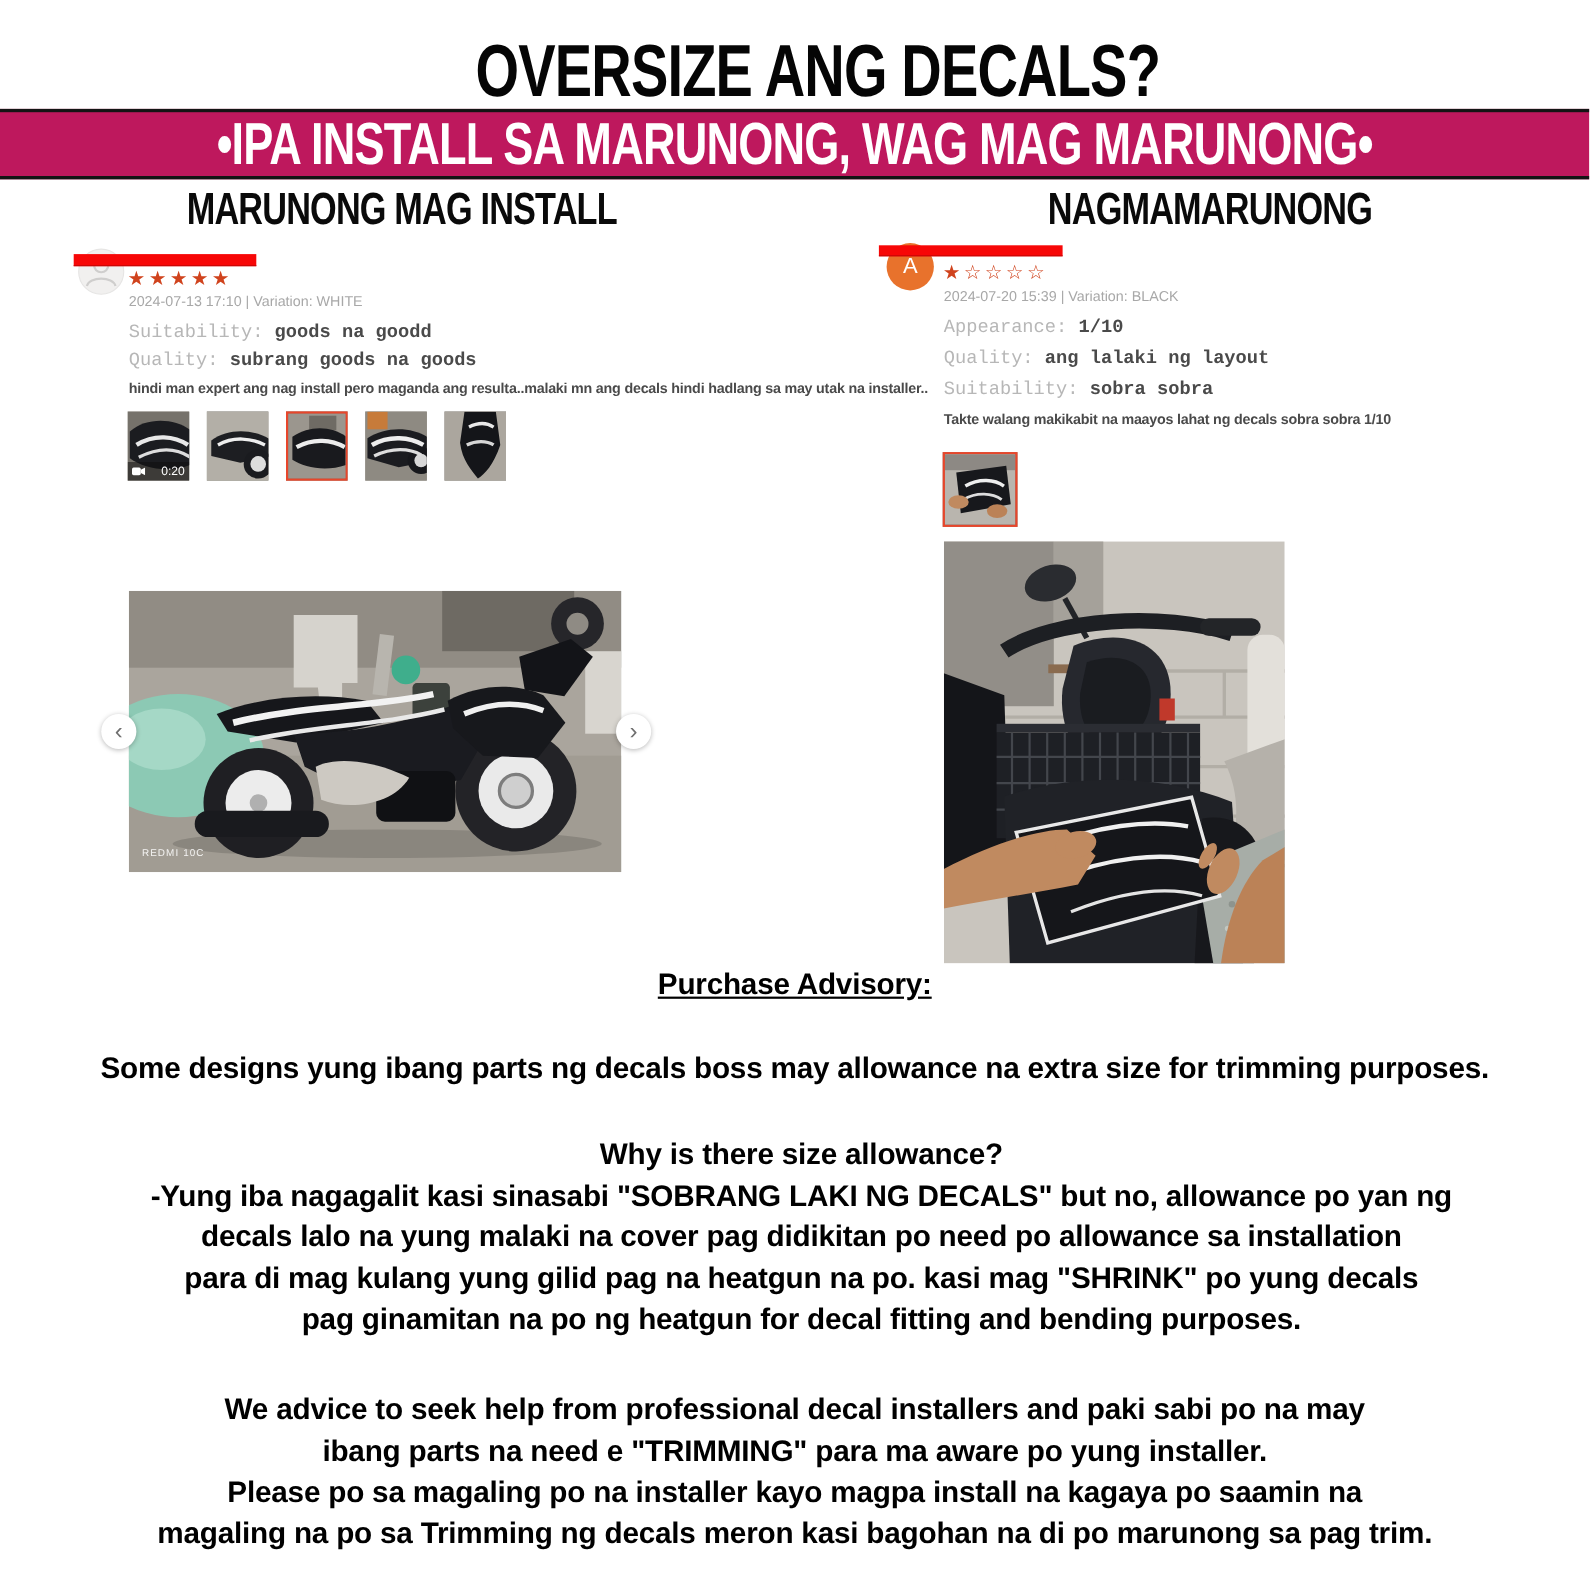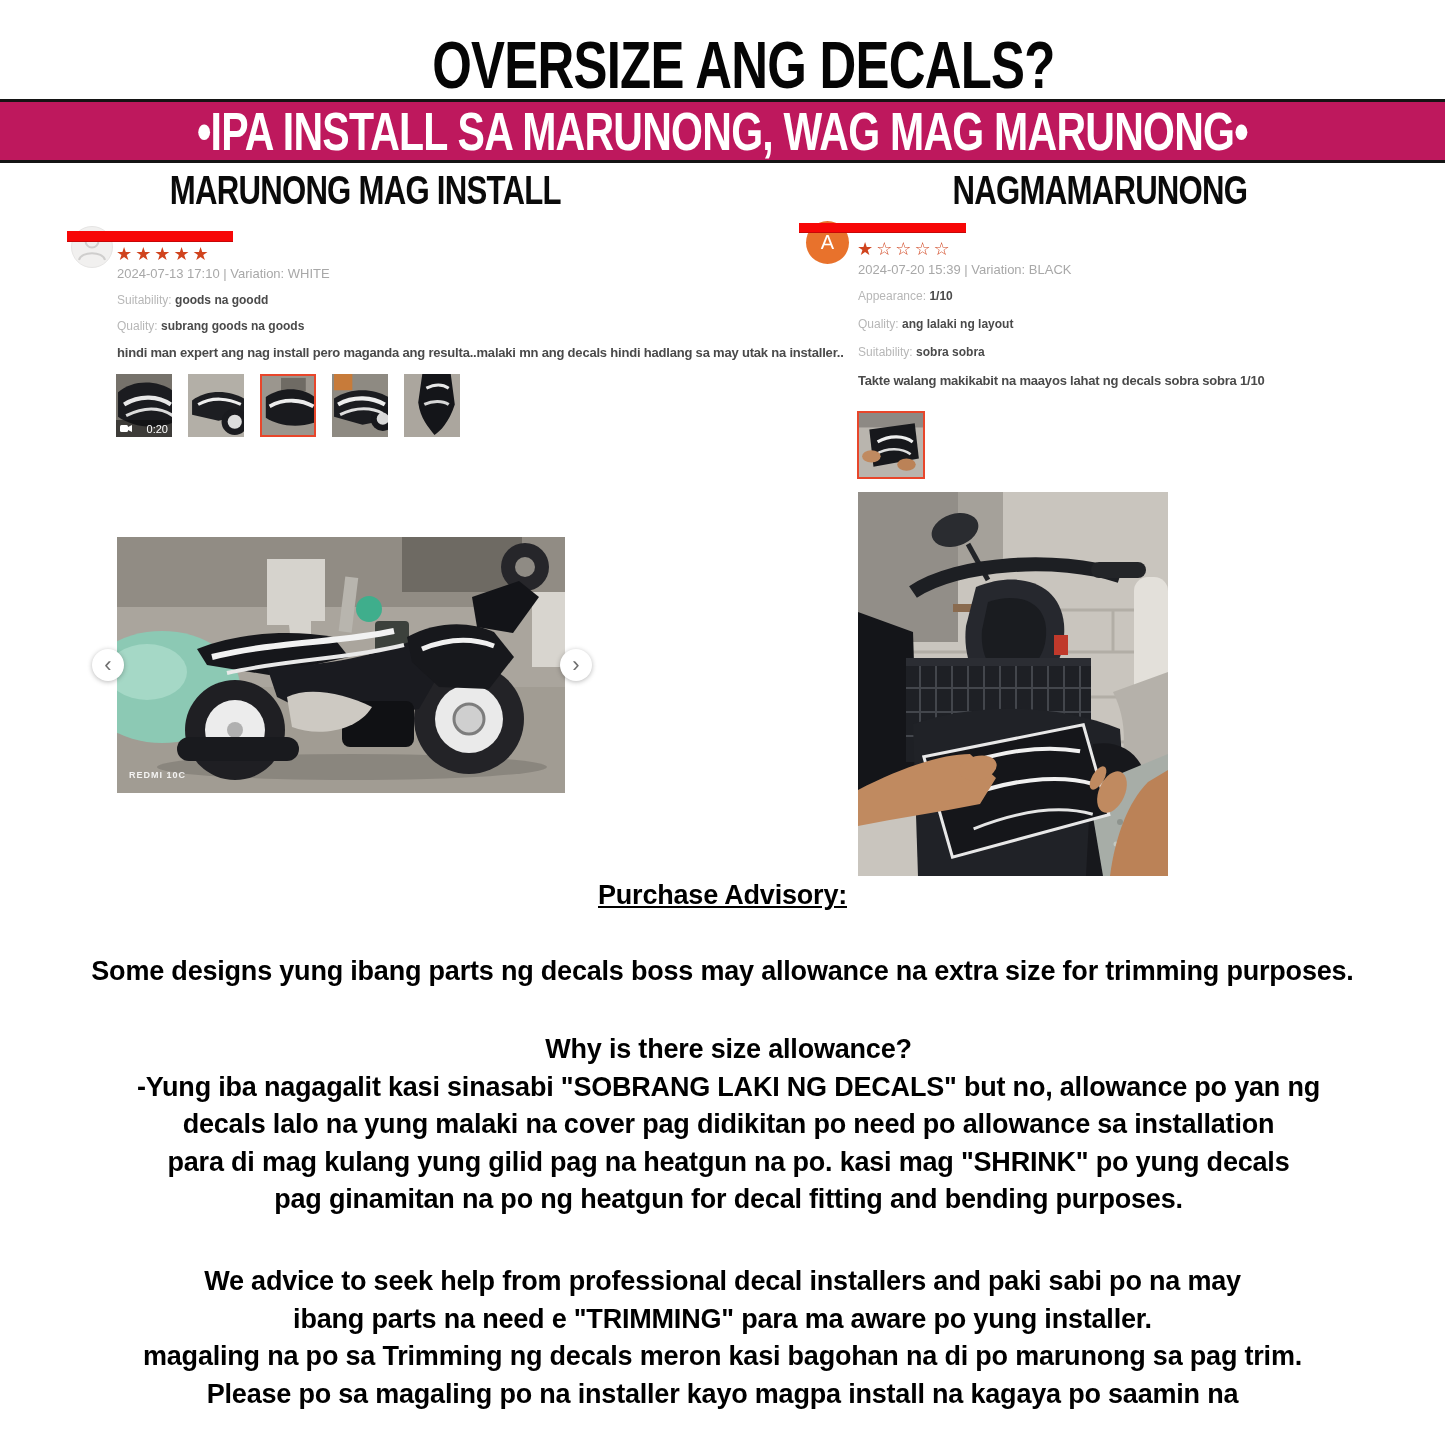--- a/index.html
+++ b/index.html
@@ -31,21 +31,21 @@
   .col-header.right { left: 880px; width: 440px; }
 
   
   .avatar-ghost {
     width: 42px; height: 42px; border-radius: 50%;
     background: #f1f0ef; border: 1px solid #e6e5e4; z-index: 1;
   }
   .redact-bar { background: #f70707; border-bottom: 1px solid #c70707; z-index: 3; }
   .stars { font-family: "DejaVu Sans", sans-serif; font-size: 18px; letter-spacing: 3px; color: #d0431d; }
   .meta { font-size: 13px; color: #a8a8a8; white-space: nowrap; }
-  .field { font-size: 12px; white-space: nowrap; }
+  .field { font-size: 17px; white-space: nowrap; font-family: Liberation Mono, monospace; }
   .field .lbl { color: #b7b7b7; }
   .field .val { color: #4a4a4a; font-weight: 700; }
   .comment { font-size: 13px; color: #4a4a4a; font-weight: 600; letter-spacing: -0.2px; white-space: nowrap; }
 
   
   .l-avatar { left: 71px; top: 226px; }
   .l-redbar { left: 67px; top: 231px; width: 166px; height: 11px; }
   .l-stars  { left: 116px; top: 243px; }
   .l-date   { left: 117px; top: 266px; }
   .l-f1 { left: 117px; top: 293px; }
@@ -76,21 +76,21 @@
     background: rgba(15,15,15,0.55); color: #fff; font-size: 11px;
     display: flex; align-items: center; justify-content: space-between; padding: 0 4px;
   }
   .r-thumb { left: 857px; top: 411px; width: 68px; height: 68px; border: 2px solid #e8462b; background: #8a8e8a; overflow: hidden; }
 
   
   .photo-left  { left: 117px; top: 537px; width: 448px; height: 256px; overflow: hidden; }
   .photo-right { left: 858px; top: 492px; width: 310px; height: 384px; overflow: hidden; }
   .watermark {
     left: 129px; top: 770px; color: rgba(255,255,255,0.88);
-    font-size: 9px; font-weight: 700; letter-spacing: 1px; z-index: 2;
+    font-size: 9px; font-weight: 400; letter-spacing: 1px; z-index: 2;
   }
   .nav-btn {
     width: 32px; height: 32px; border-radius: 50%; background: #ffffff;
     box-shadow: 0 1px 5px rgba(0,0,0,0.28);
     display: flex; align-items: center; justify-content: center;
     color: #6f6f6f; font-size: 22px; line-height: 1; z-index: 2; cursor: pointer;
   }
   .nav-prev { left: 92px; top: 649px; }
   .nav-next { left: 560px; top: 649px; }
 
@@ -344,17 +344,17 @@
   <div class="abs adv adv-p2">
     <div>Why is there size allowance?</div>
     <div>-Yung iba nagagalit kasi sinasabi "SOBRANG LAKI NG DECALS" but no, allowance po yan ng</div>
     <div>decals lalo na yung malaki na cover pag didikitan po need po allowance sa installation</div>
     <div>para di mag kulang yung gilid  pag na heatgun na po. kasi mag "SHRINK" po yung decals</div>
     <div>pag ginamitan na po ng heatgun for decal fitting and bending purposes.</div>
   </div>
   <div class="abs adv adv-p3">
     <div>We advice to seek help from professional decal installers and paki sabi po na may</div>
     <div>ibang parts na need e "TRIMMING" para ma aware po yung installer.</div>
+    <div>Please po sa magaling po na installer kayo magpa install na kagaya po saamin na</div>
     <div>magaling na po sa Trimming ng decals meron kasi bagohan na di po marunong sa pag trim.</div>
-    <div>Please po sa magaling po na installer kayo magpa install na kagaya po saamin na</div>
   </div>
 
 </div>
 
 </body></html>

